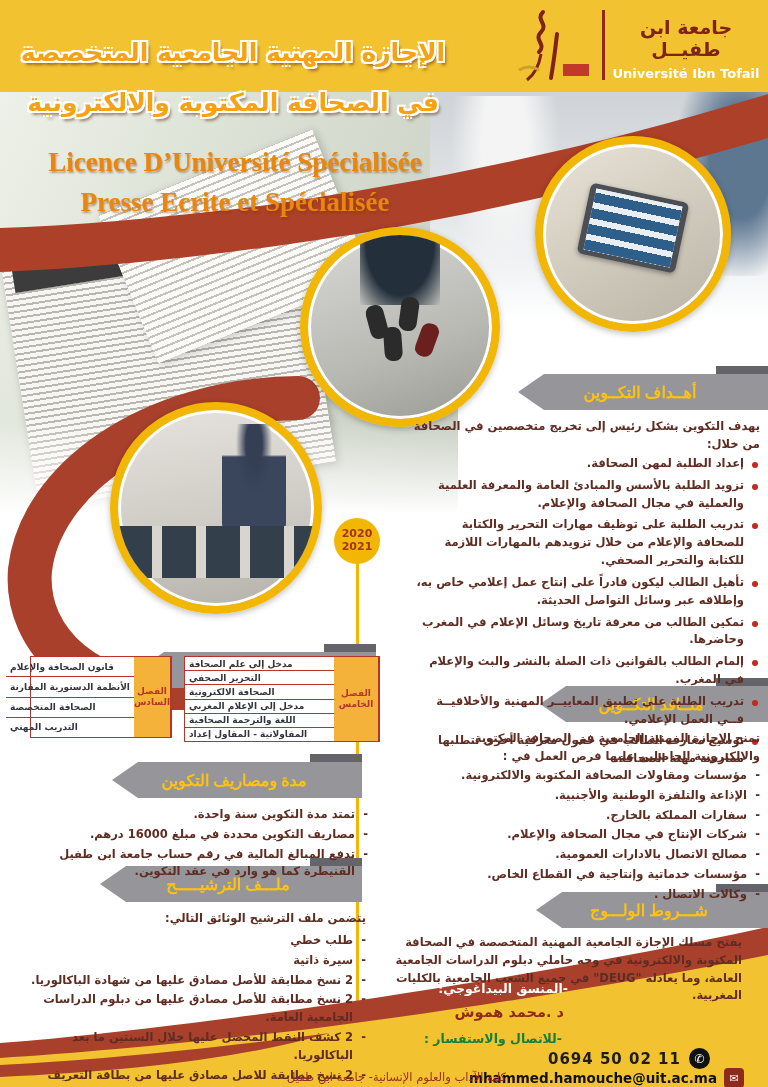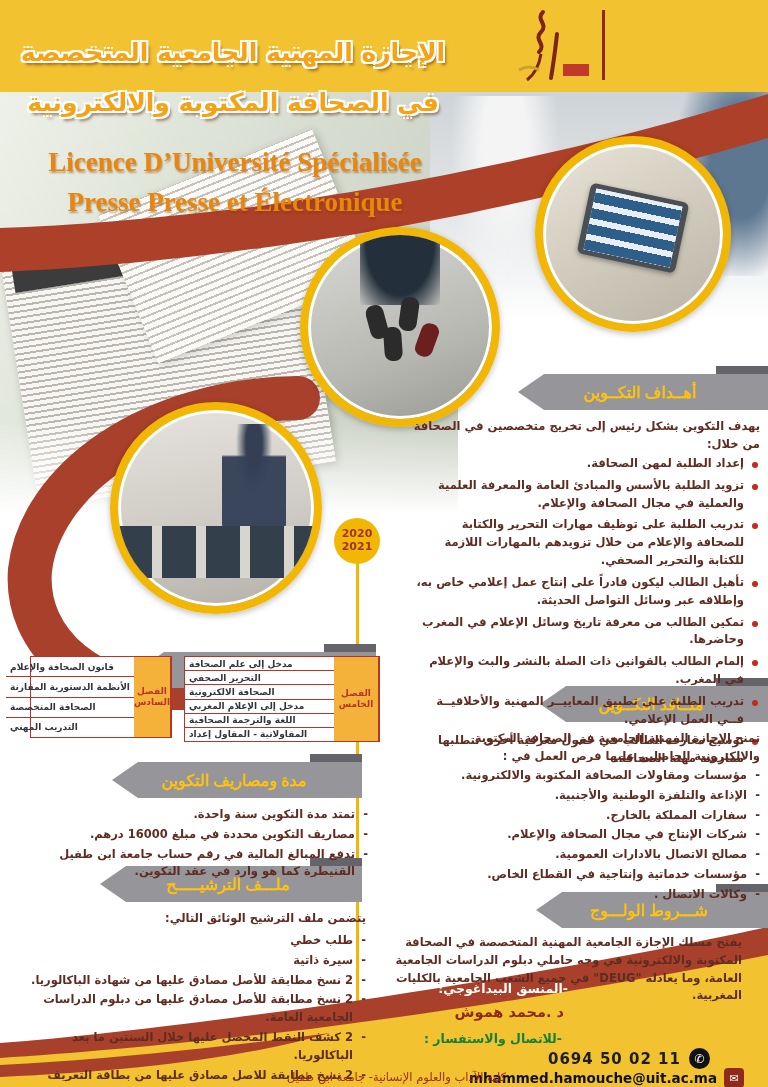--- a/index.html
+++ b/index.html
@@ -157,28 +157,32 @@
 
   <div class="header-band"></div>
   <svg class="logo" width="96" height="84" viewBox="0 0 96 84">
     <path d="M38 8 C 30 16 44 20 36 28 C 28 36 42 40 34 48" stroke="#7E2318" stroke-width="4" fill="none" stroke-linecap="round"></path>
     <path d="M36 50 C 34 62 30 70 22 76" stroke="#7E2318" stroke-width="3" fill="none"></path>
     <path d="M52 30 C 50 48 48 62 46 74" stroke="#7E2318" stroke-width="4" fill="none" stroke-linecap="round"></path>
     <rect x="58" y="60" width="26" height="12" fill="#C0392B"></rect>
     <path d="M14 66 q10 -6 20 0" stroke="#C9A227" stroke-width="3" fill="none"></path>
   </svg>
   <div class="header-divider"></div>
+  <div class="uni-names">
+    <div class="uni-ar">جامعة ابن طفيــل</div>
+    <div class="uni-fr">Université Ibn Tofail</div>
+  </div>
 
   <div class="title-ar">
     <div>الإجازة المهنية الجامعية المتخصصة</div>
     <div>في الصحافة المكتوبة والالكترونية</div>
   </div>
   <div class="title-fr">
     <div>Licence D’Université Spécialisée</div>
-    <div>Presse Presse et Électronique</div>
+    <div>Presse Ecrite et Spécialisée</div>
   </div>
 
   <div class="badge">
     <div>2020</div>
     <div>2021</div>
   </div>
   <div class="stem"></div>
 
   <div class="ribbon rb-objectives">
     <div class="fold"></div>

